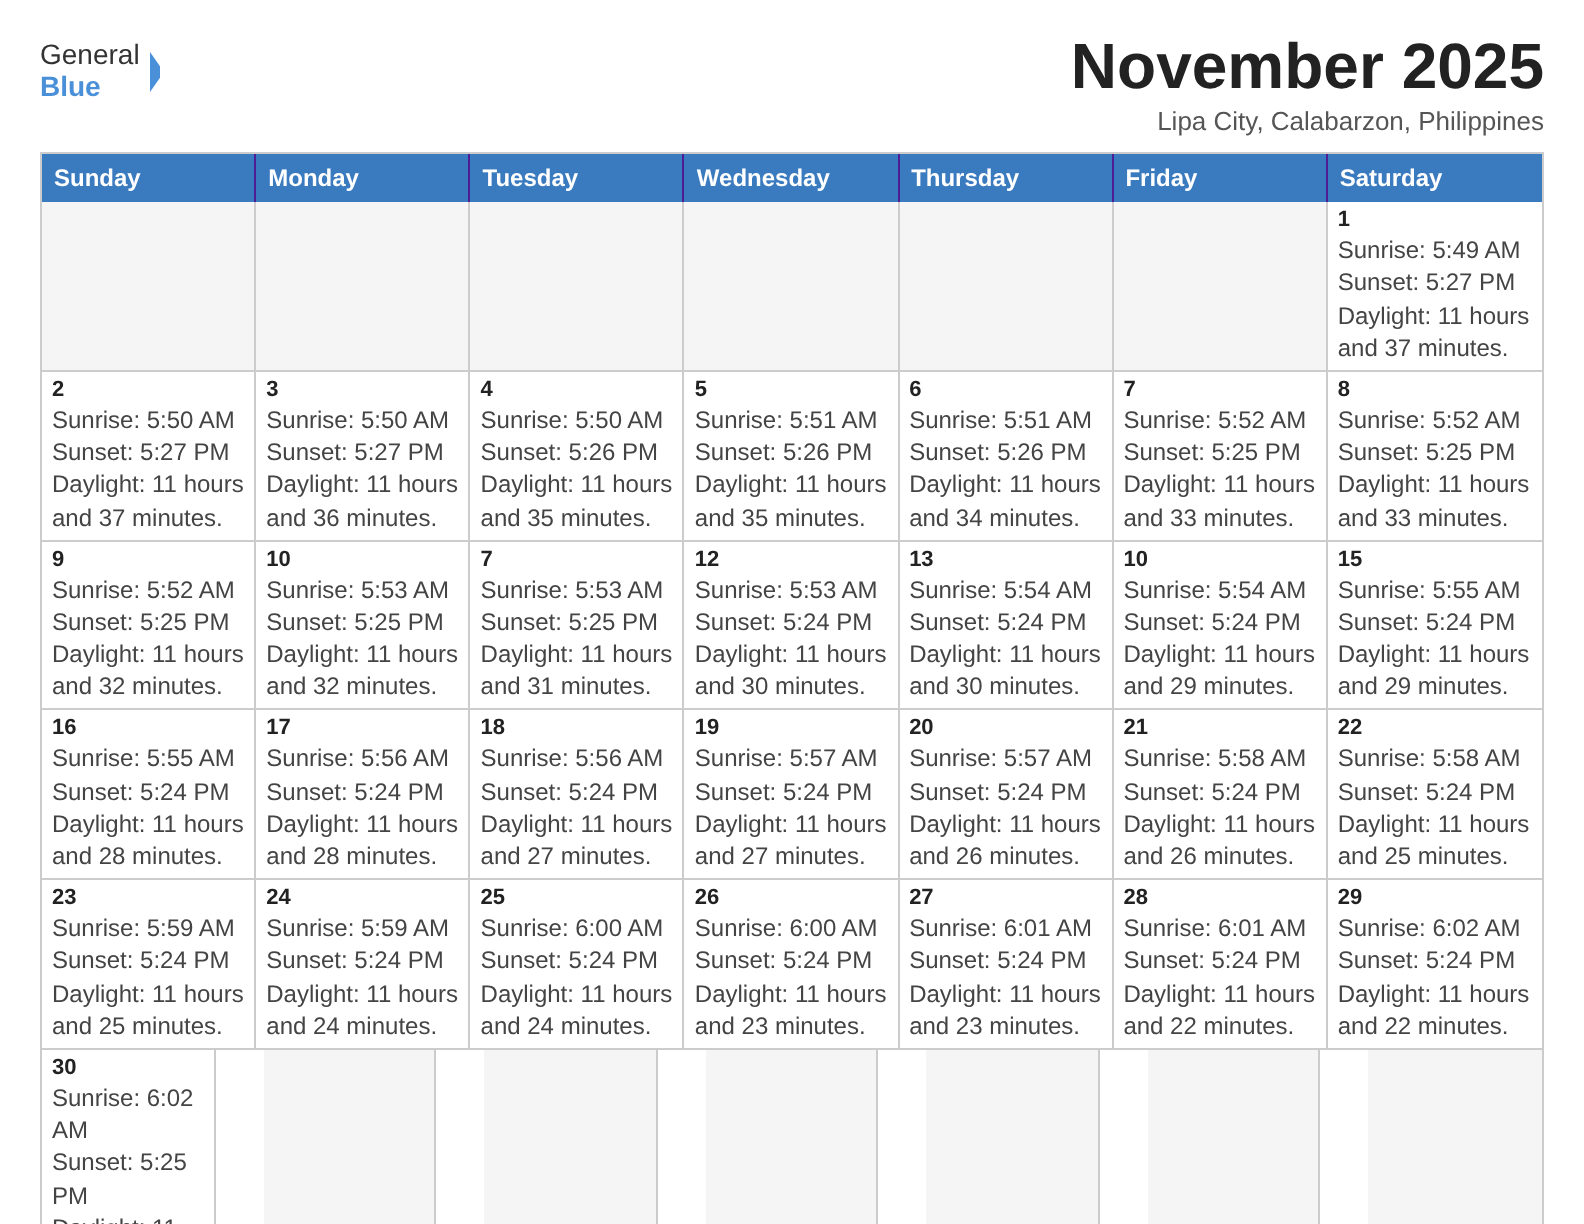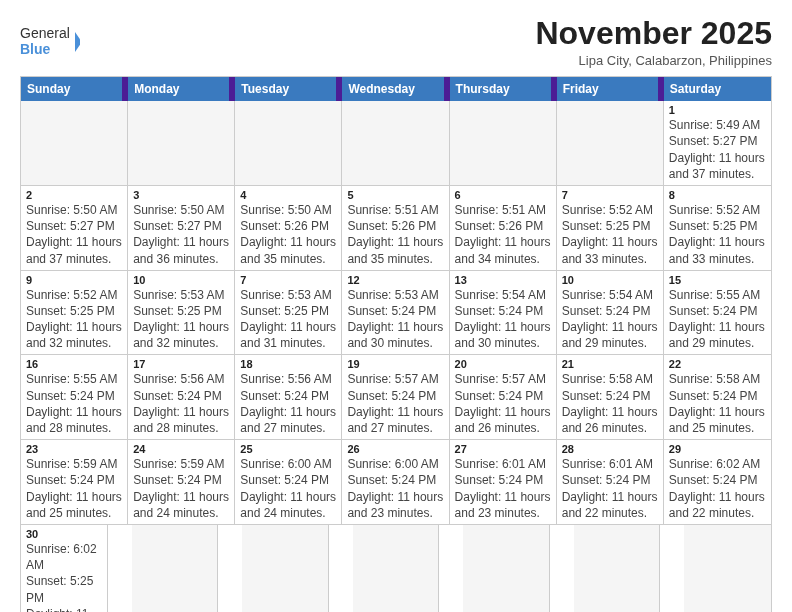--- a/index.html
+++ b/index.html
@@ -12,21 +12,21 @@
     }
     .page {
       width: 792px;
       height: 612px;
       padding: 16px 20px 10px 20px;
       display: flex;
       flex-direction: column;
     }
     .header {
       display: flex;
-      align-items: center;
+      align-items: flex-start;
       justify-content: space-between;
       margin-bottom: 8px;
     }
     .logo {
       display: flex;
       align-items: center;
       gap: 4px;
     }
     .title-area {
       text-align: right;
@@ -52,21 +52,21 @@
       display: grid;
       grid-template-columns: repeat(7, 1fr);
       background: #3a7abf;
     }
     .cal-header-cell {
       color: #fff;
       font-size: 12px;
       font-weight: bold;
       padding: 5px 6px;
       text-align: left;
-      border-right: 6px solid #4c1d95;
+      border-right: 1px solid #4c1d95;
     }
     .cal-header-cell:last-child { border-right: none; }
     .cal-body {
       flex: 1;
       display: flex;
       flex-direction: column;
     }
     .cal-row {
       display: grid;
       grid-template-columns: repeat(7, 1fr);

